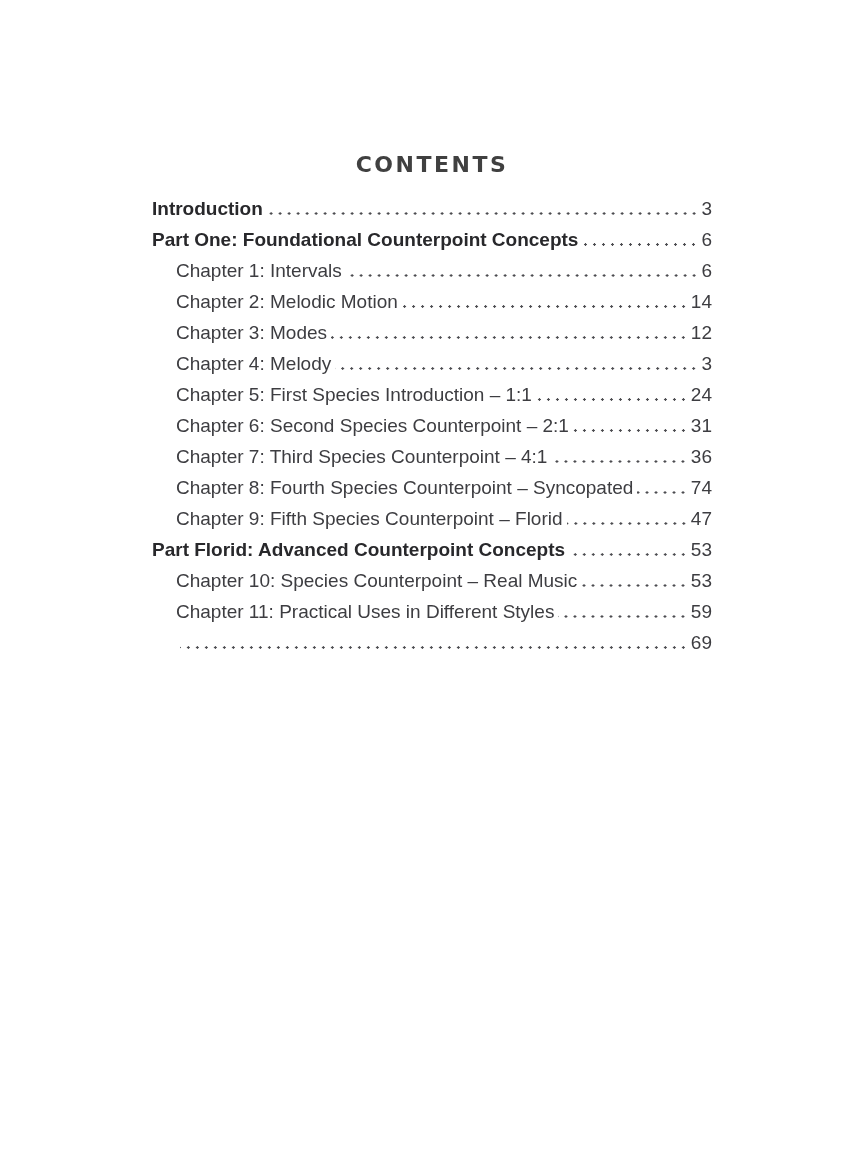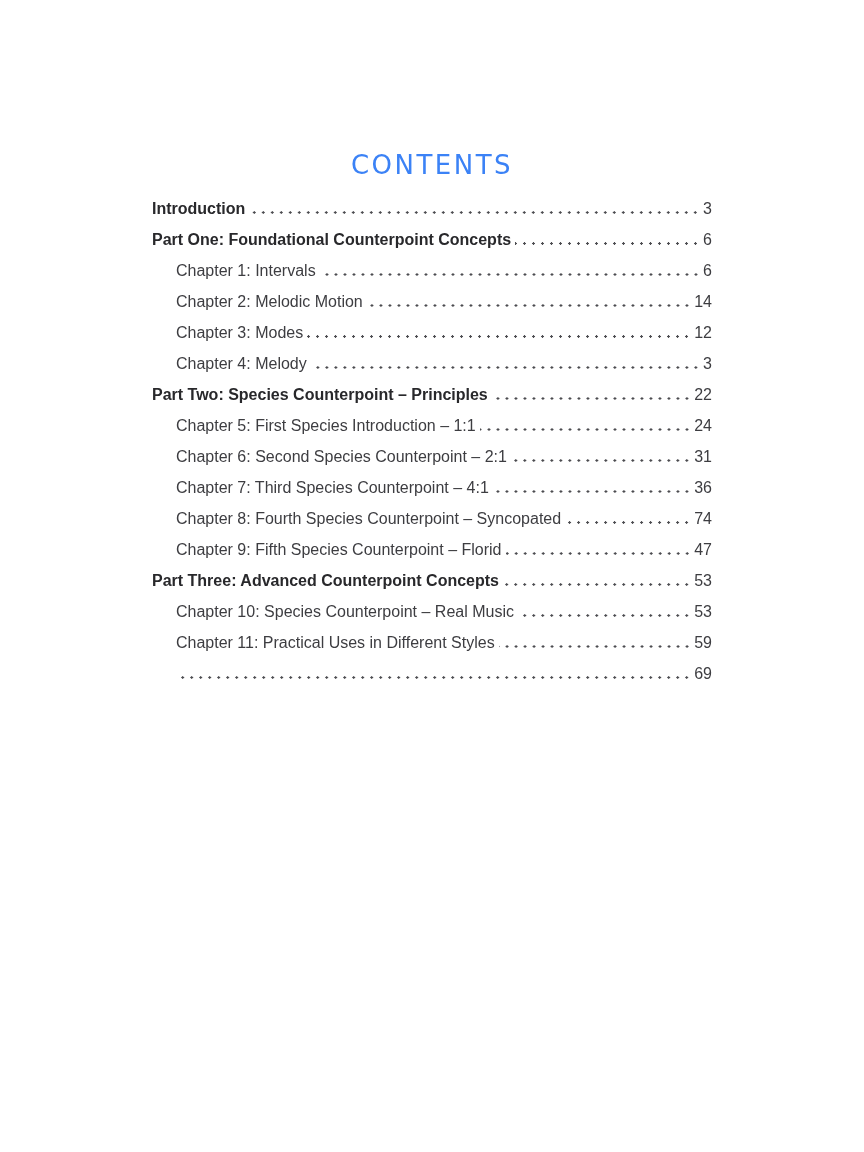--- a/index.html
+++ b/index.html
@@ -15,36 +15,36 @@
   }
   .page {
     box-sizing: border-box;
     width: 864px;
     height: 1152px;
     padding: 147px 152px 0 152px;
   }
   .title {
     margin: 0 0 10px 0;
     text-align: center;
-    font-size: 26px;
+    font-size: 22px;
     line-height: 36px;
-    font-weight: 400;
+    font-weight: 700;
     letter-spacing: 2.5px;
-    color: #3b82f6;
+    color: #404040;
     font-family: "DejaVu Sans", "Liberation Sans", sans-serif;
   }
   .entries {
     margin-top: 5px;
   }
   .row {
     display: flex;
     align-items: baseline;
     height: 31px;
     line-height: 31px;
-    font-size: 16px;
+    font-size: 19px;
     color: #3d3d41;
   }
   .row.indent {
     padding-left: 24px;
   }
   .row.bold .label {
     font-weight: 700;
     color: #28282b;
   }
   .label {
@@ -99,25 +99,20 @@
     <span class="leader"></span>
     <span class="pagenum">12</span>
   </div>
 
   <div class="row indent">
     <span class="label">Chapter 4: Melody</span>
     <span class="leader"></span>
     <span class="pagenum">3</span>
   </div>
 
-  <div class="row bold">
-    <span class="label">Part Two: Species Counterpoint – Principles</span>
-    <span class="leader"></span>
-    <span class="pagenum">22</span>
-  </div>
 
   <div class="row indent">
     <span class="label">Chapter 5: First Species Introduction – 1:1</span>
     <span class="leader"></span>
     <span class="pagenum">24</span>
   </div>
 
   <div class="row indent">
     <span class="label">Chapter 6: Second Species Counterpoint – 2:1</span>
     <span class="leader"></span>
@@ -136,21 +131,21 @@
     <span class="pagenum">74</span>
   </div>
 
   <div class="row indent">
     <span class="label">Chapter 9: Fifth Species Counterpoint – Florid</span>
     <span class="leader"></span>
     <span class="pagenum">47</span>
   </div>
 
   <div class="row bold">
-    <span class="label">Part Three: Advanced Counterpoint Concepts</span>
+    <span class="label">Part Florid: Advanced Counterpoint Concepts</span>
     <span class="leader"></span>
     <span class="pagenum">53</span>
   </div>
 
   <div class="row indent">
     <span class="label">Chapter 10: Species Counterpoint – Real Music</span>
     <span class="leader"></span>
     <span class="pagenum">53</span>
   </div>
 

